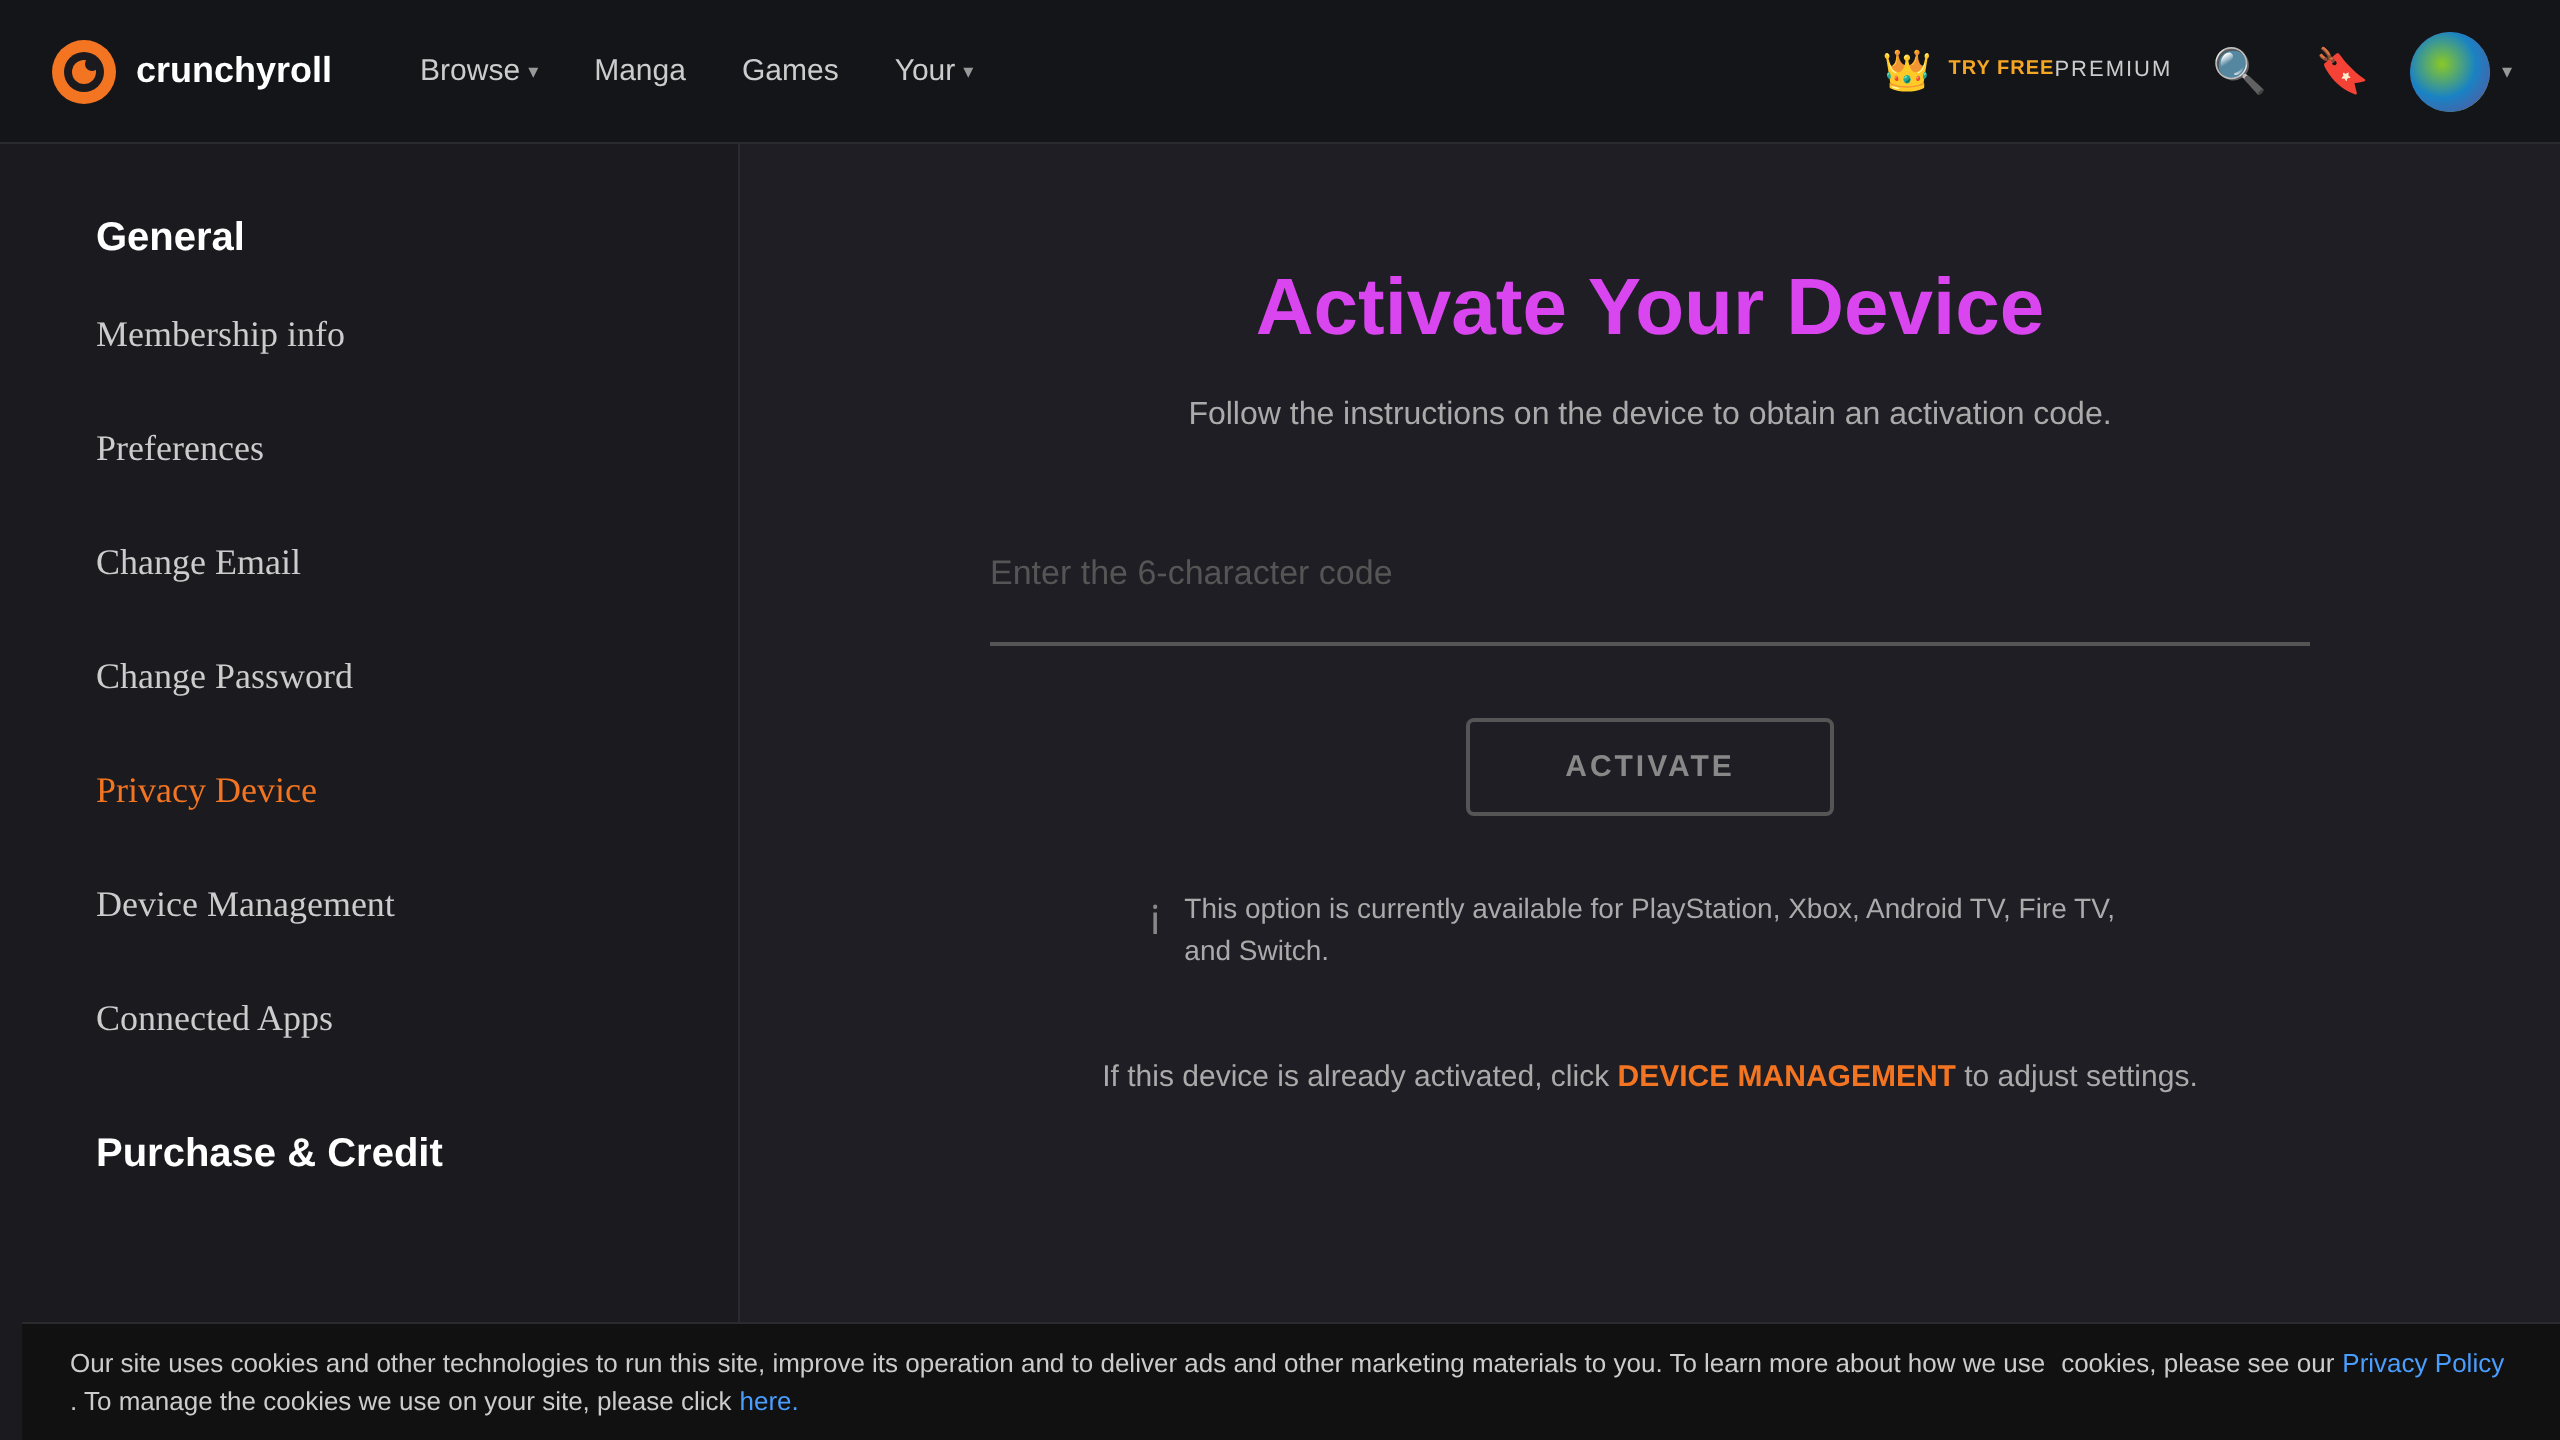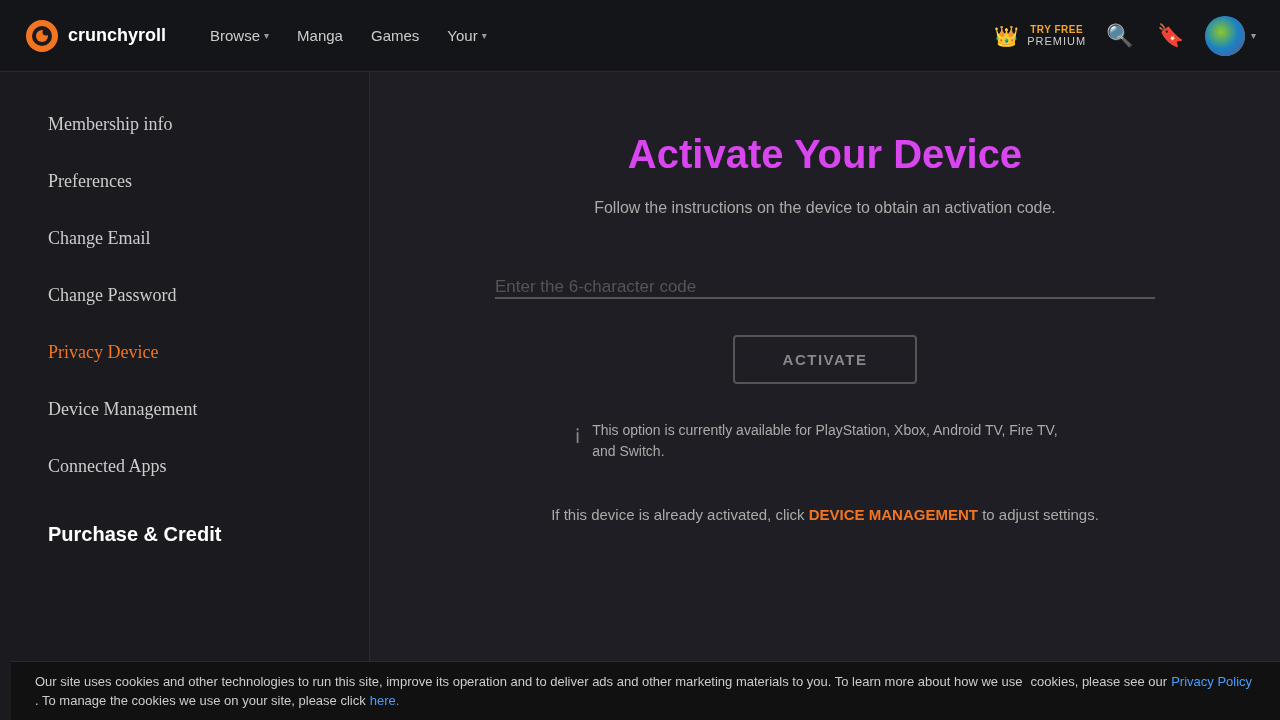--- a/index.html
+++ b/index.html
@@ -63,21 +63,20 @@
       border: none;
       cursor: pointer;
       color: #fff;
     }
     .crown-icon {
       color: #f5a623;
       font-size: 20px;
     }
     .premium-text {
       display: flex;
-      flex-direction: column;
       line-height: 1.1;
     }
     .try-free {
       font-size: 10px;
       color: #f5a623;
       font-weight: bold;
       letter-spacing: 0.5px;
     }
     .premium-label {
       font-size: 11px;
@@ -189,21 +188,21 @@
       border-bottom: 2px solid #555;
       margin-bottom: 36px;
     }
     .code-input {
       width: 100%;
       background: transparent;
       border: none;
       outline: none;
       color: #86efac;
       font-size: 17px;
-      padding: 8px 0 0;
+      padding: 8px 0 24px;
       caret-color: #f47521;
     }
     .code-input::placeholder { color: #555; }
     .activate-btn {
       background: transparent;
       border: 2px solid #555;
       color: #888;
       font-size: 15px;
       font-weight: bold;
       letter-spacing: 1.5px;
@@ -319,20 +318,21 @@
         <div class="avatar-img"></div>
       </div>
       <span class="nav-chevron">▾</span>
     </div>
   </div>
 </header>
 
 <div class="page-layout">
 
   <aside class="sidebar">
+    <div class="sidebar-section-title">General</div>
 
     <a class="sidebar-item" href="#">
       <span>Membership info</span>
     </a>
     <a class="sidebar-item" href="#">
       <span>Preferences</span>
     </a>
     <a class="sidebar-item" href="#">
       <span>Change Email</span>
     </a>

